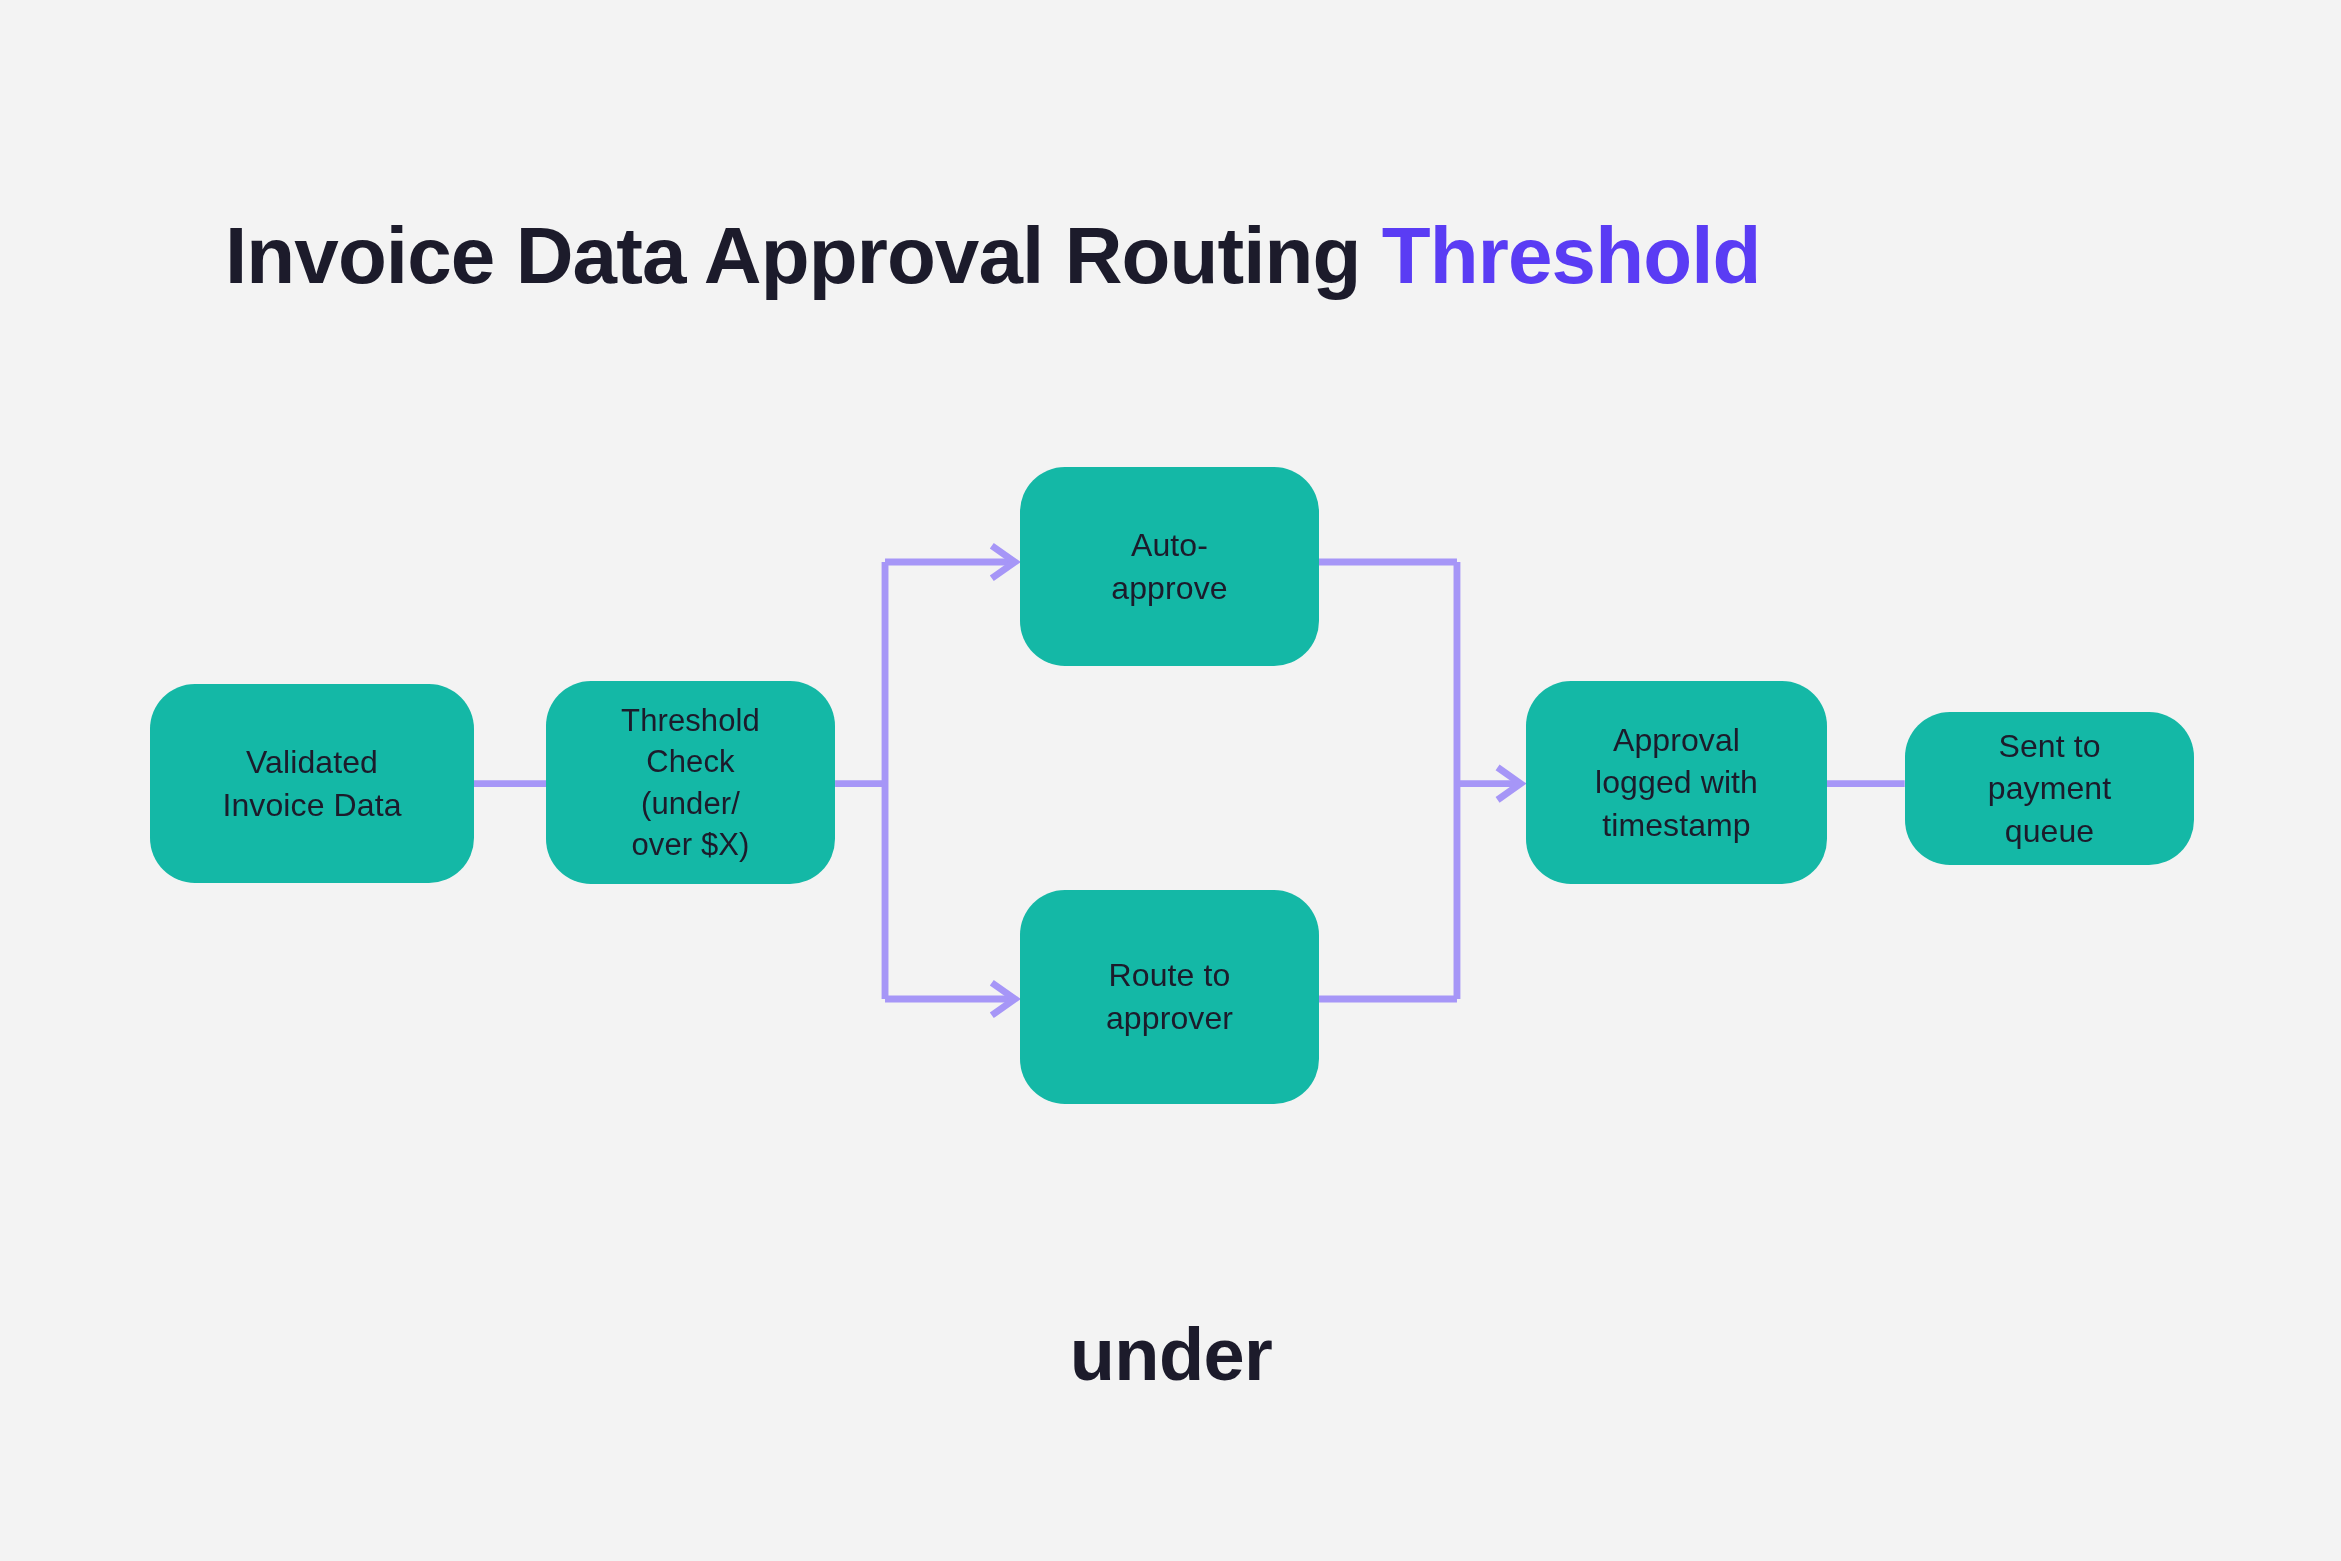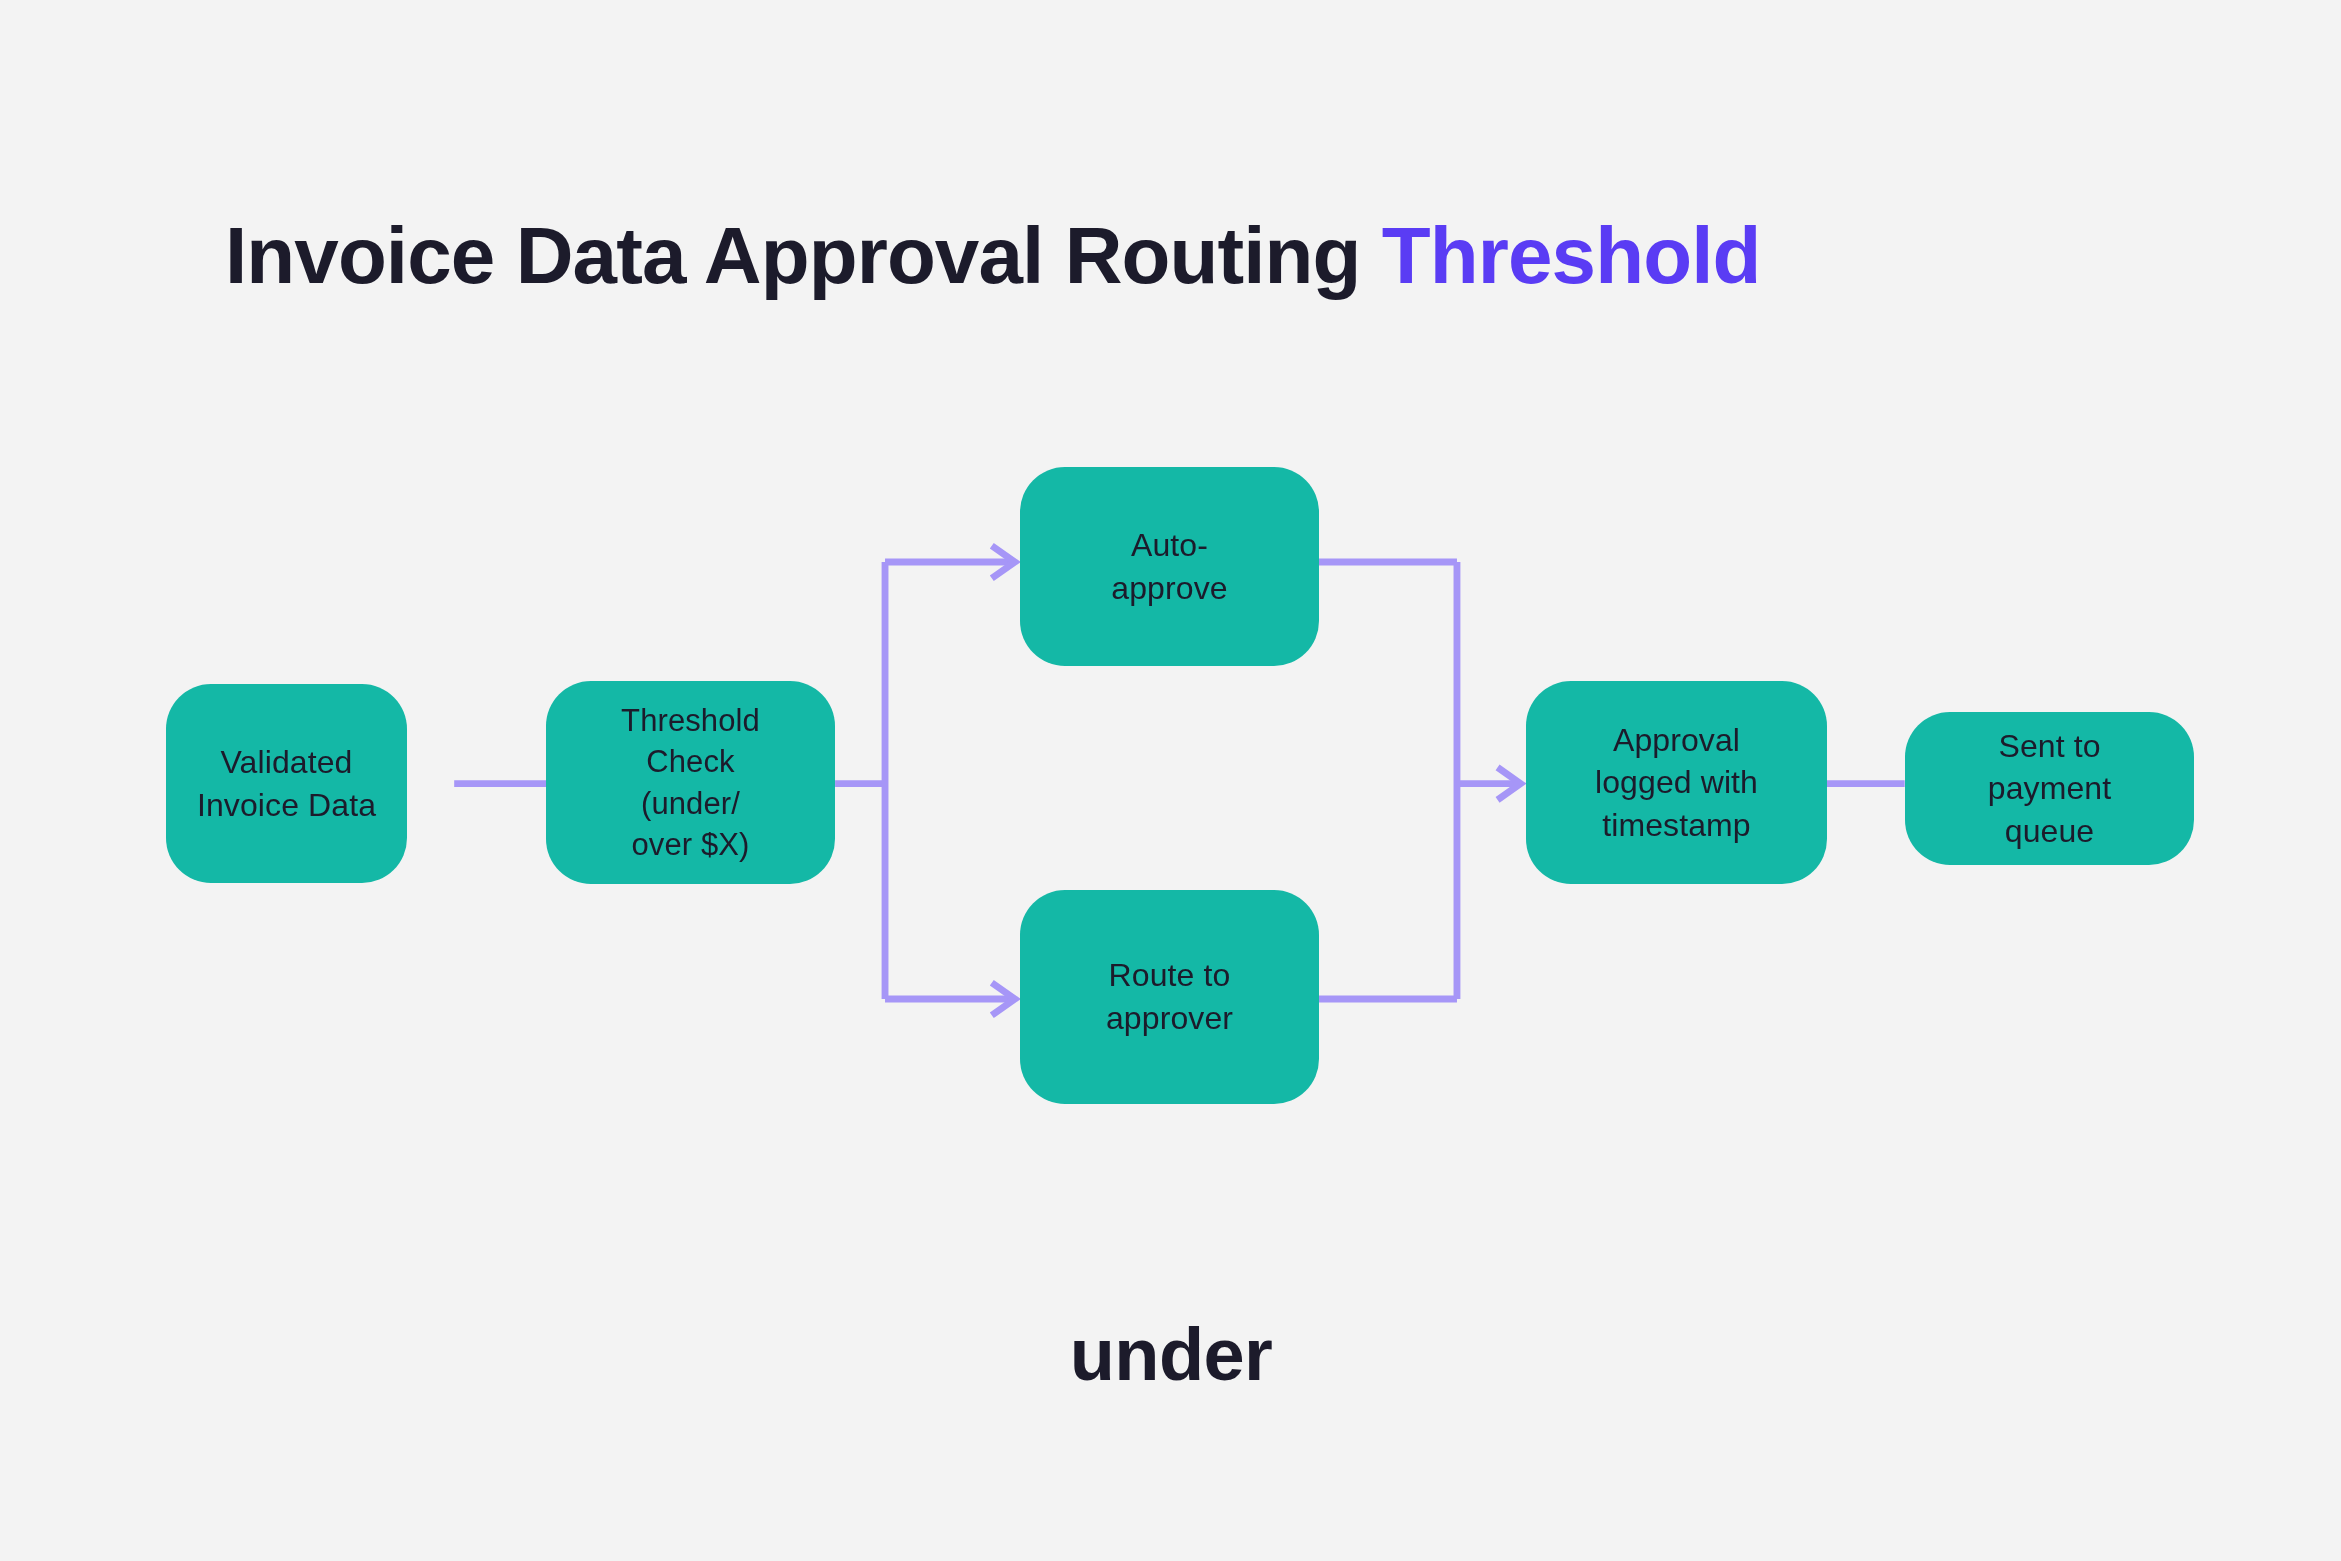--- a/index.html
+++ b/index.html
@@ -55,21 +55,21 @@
     color: #1C1B2B;
     font-size: 32px;
     line-height: 1.33;
     letter-spacing: 0.1px;
     box-sizing: border-box;
     padding: 3.7px 16px;
     white-space: pre-line;
   }
 
   
-  #node-validated-invoice-data { left: 166px;  top: 684px; width: 241px; height: 199px; }
+  #node-validated-invoice-data { left: 150px;  top: 684px; width: 324px; height: 199px; }
   #node-threshold-check        { left: 546px;  top: 681px; width: 289px; height: 203px; font-size: 31px; align-items: center; }
   #node-auto-approve           { left: 1020px; top: 467px;  width: 299px; height: 199px; }
   #node-route-to-approver      { left: 1020px; top: 890px; width: 299px; height: 214px; }
   #node-approval-logged        { left: 1526px; top: 681px; width: 301px; height: 203px; }
   #node-sent-to-payment-queue  { left: 1905px; top: 712px; width: 289px; height: 153px; }
 
   
   #brand-logo {
     position: absolute;
     left: 0;

